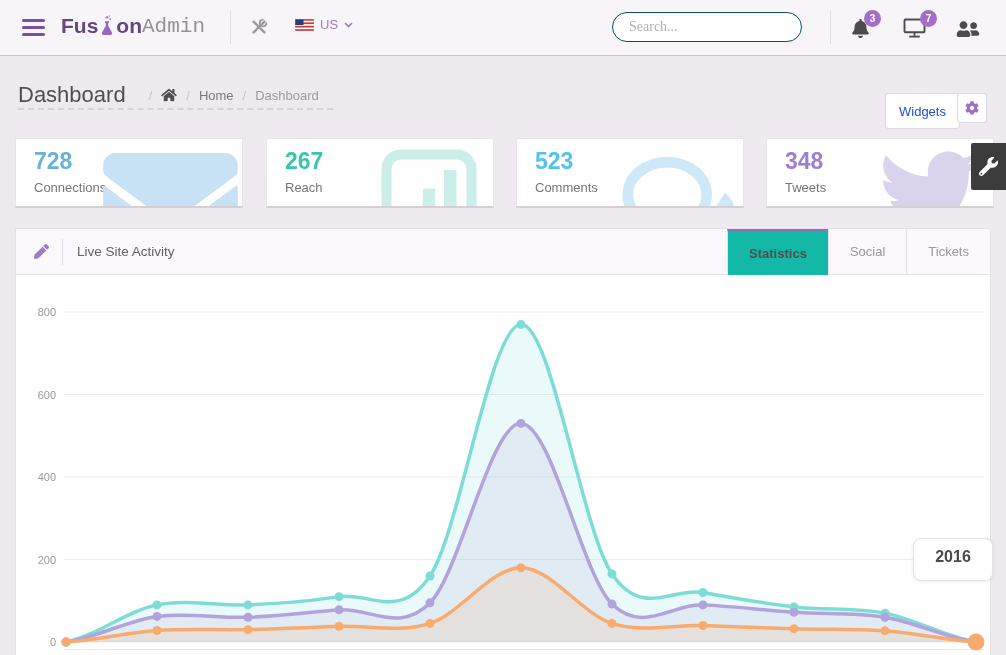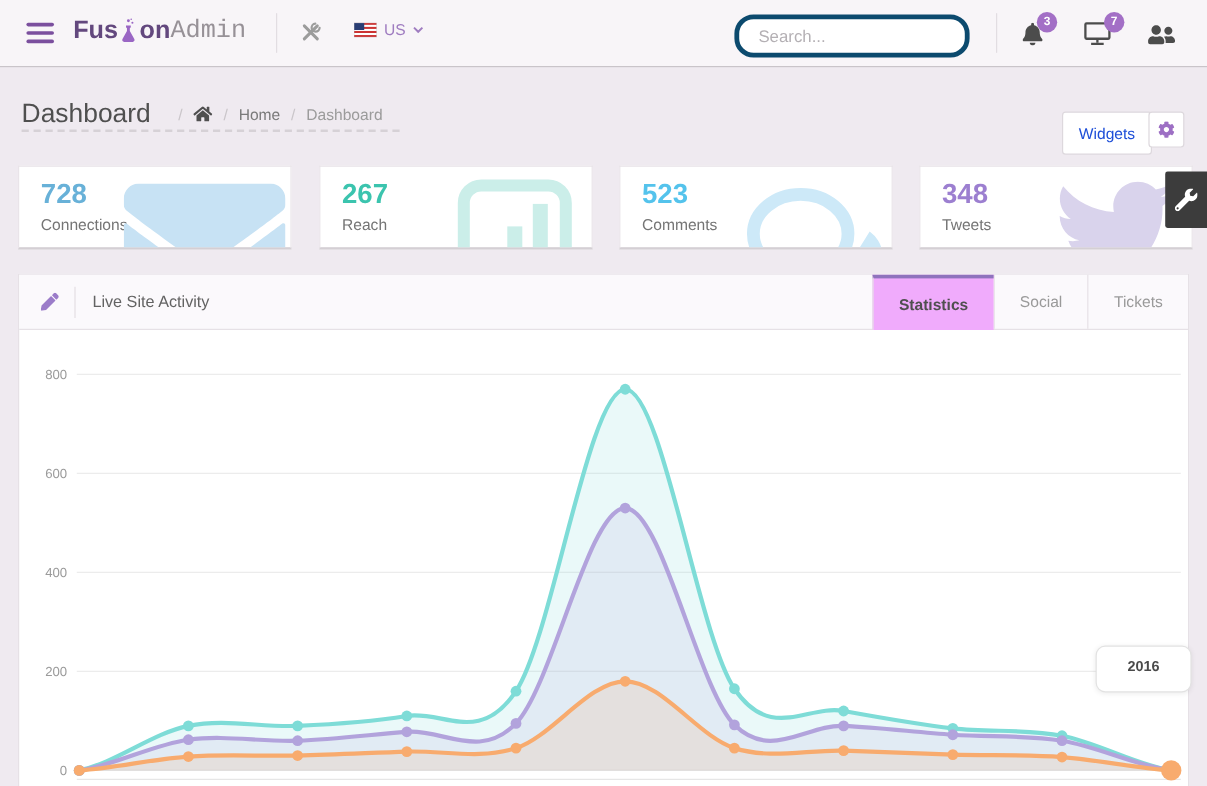--- a/index.html
+++ b/index.html
@@ -9,21 +9,21 @@
   .hamburger{position:absolute;left:22px;top:19px;width:23px;cursor:pointer;}
   .hamburger span{display:block;height:3px;background:#7b4f9e;border-radius:2px;margin-bottom:4px;}
   .logo{position:absolute;left:61px;top:13px;font-size:21px;display:flex;align-items:center;}
   .logo .b{font-weight:bold;color:#63487e;}
   .logo .light{color:#979197;font-family:Liberation Mono, monospace;}
   .logo svg{margin:0 1px;}
   .vdiv{position:absolute;top:11px;width:1px;height:33px;background:#e2dde2;}
   .tools{position:absolute;left:249px;top:17px;color:#9c9c9c;cursor:pointer;}
   .locale{position:absolute;left:295px;top:17px;display:flex;align-items:center;gap:6px;cursor:pointer;}
   .locale .us{font-size:13px;color:#9f7cc0;}
-  .search{position:absolute;left:612px;top:12px;width:156px;height:28px;border:4px solid #0c4a6e;border-radius:16px;background:#fff;padding:0 16px;font-size:14px;color:#777;outline:none;font-family:Liberation Sans, sans-serif;}
+  .search{position:absolute;left:612px;top:12px;width:156px;height:28px;border:1px solid #0c4a6e;border-radius:16px;background:#fff;padding:0 16px;font-size:14px;color:#777;outline:none;font-family:Liberation Serif, serif;}
   .search::placeholder{color:#b4b0b4;}
   .nav-ic{position:absolute;color:#4c4c4c;cursor:pointer;}
   .badge{position:absolute;width:17px;height:17px;border-radius:50%;background:#a36fc6;color:#fff;font-size:10px;font-weight:bold;display:flex;align-items:center;justify-content:center;z-index:2;}
   
   .crumb-row{position:absolute;left:18px;top:78px;height:34px;display:flex;align-items:center;}
   .page-title{font-size:22px;color:#4f4f4f;margin-right:14px;}
   .crumb-sep{color:#c9c5c9;font-size:13px;margin:0 9px;}
   .crumb-home-ic{color:#4f4f4f;cursor:pointer;display:flex;}
   .crumb{font-size:13px;color:#7a7a7a;cursor:pointer;}
   .crumb.current{color:#9b9b9b;cursor:default;}
@@ -38,24 +38,24 @@
   
   .quick-settings{position:absolute;left:971px;top:143px;width:35px;height:47px;background:#3c3c3c;display:flex;align-items:center;justify-content:center;color:#fff;cursor:pointer;border-radius:2px 0 0 2px;}
   
   .panel{position:absolute;left:15px;top:228px;width:976px;height:430px;background:#fff;border:1px solid #e6e1e6;box-sizing:border-box;}
   .panel-header{position:relative;height:45px;background:#fbf9fc;border-bottom:1px solid #e6e1e6;display:flex;align-items:center;}
   .pencil{margin-left:18px;color:#9b7cc9;cursor:pointer;display:flex;}
   .hdr-div{width:1px;height:26px;background:#e3dee3;margin:0 14px 0 13px;}
   .panel-title{font-size:13.5px;color:#636363;}
   .tabs{position:absolute;right:0;top:0;height:45px;display:flex;}
   .tab{padding:0 21px;display:flex;align-items:center;font-size:13px;color:#9a9a9a;border-left:1px solid #e6e1e6;cursor:pointer;box-sizing:border-box;}
-  .tab.active{background:#f0abfc;border-top:3px solid #8f73bd;color:#4f4f4f;font-weight:bold;height:46px;margin-bottom:-1px;position:relative;z-index:2;}
+  .tab.active{background:#14b8a6;border-top:3px solid #8f73bd;color:#4f4f4f;font-weight:bold;height:46px;margin-bottom:-1px;position:relative;z-index:2;}
   .chart-area{position:absolute;left:0;top:46px;width:974px;height:383px;}
   .chart-tooltip{position:absolute;left:897px;top:263px;width:80px;background:#fff;border:1px solid #e2e2e2;border-radius:8px;box-shadow:0 1px 4px rgba(0,0,0,0.07);padding:9px 6px 10px 6px;text-align:center;pointer-events:none;z-index:5;box-sizing:border-box;}
-  .tip-title{font-size:12px;font-weight:bold;color:#4a4a4a;margin-bottom:4px;}
+  .tip-title{font-size:16px;font-weight:bold;color:#4a4a4a;margin-bottom:4px;}
   .tip-row{font-size:11px;line-height:1.65;white-space:nowrap;}
   svg text{font-family:"Liberation Sans",sans-serif;}
 </style>
 </head>
 <body>
 
 <div id="app">
 
   <div class="navbar">
     <div class="hamburger">

